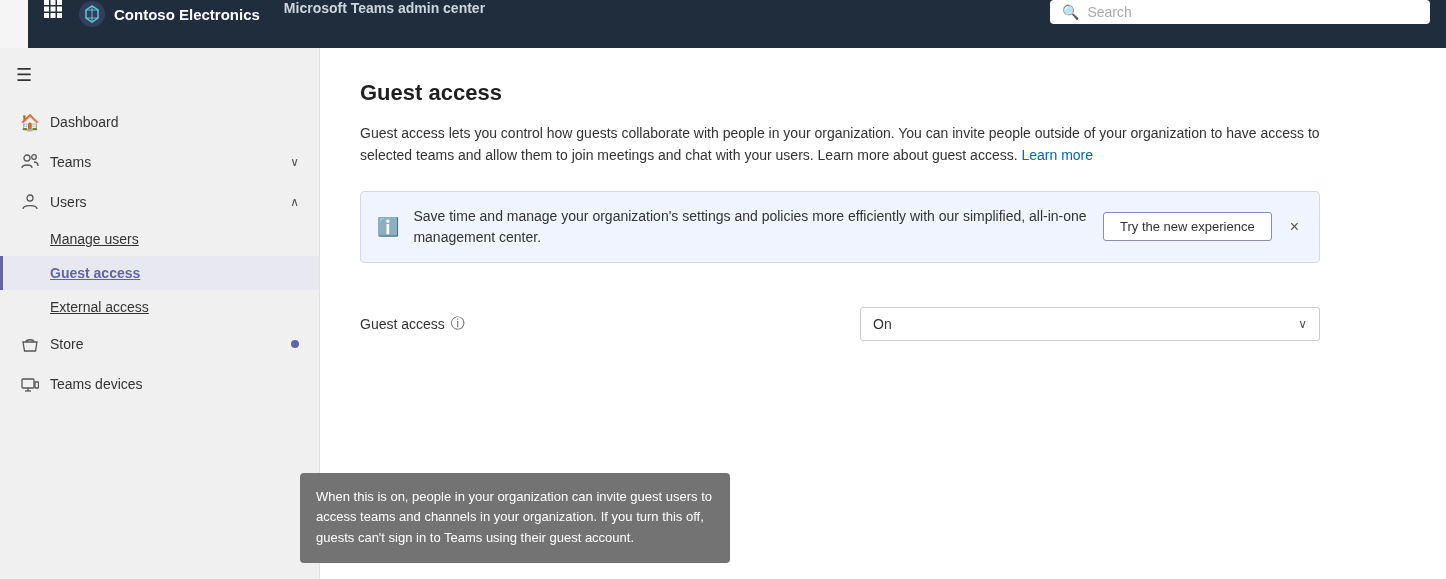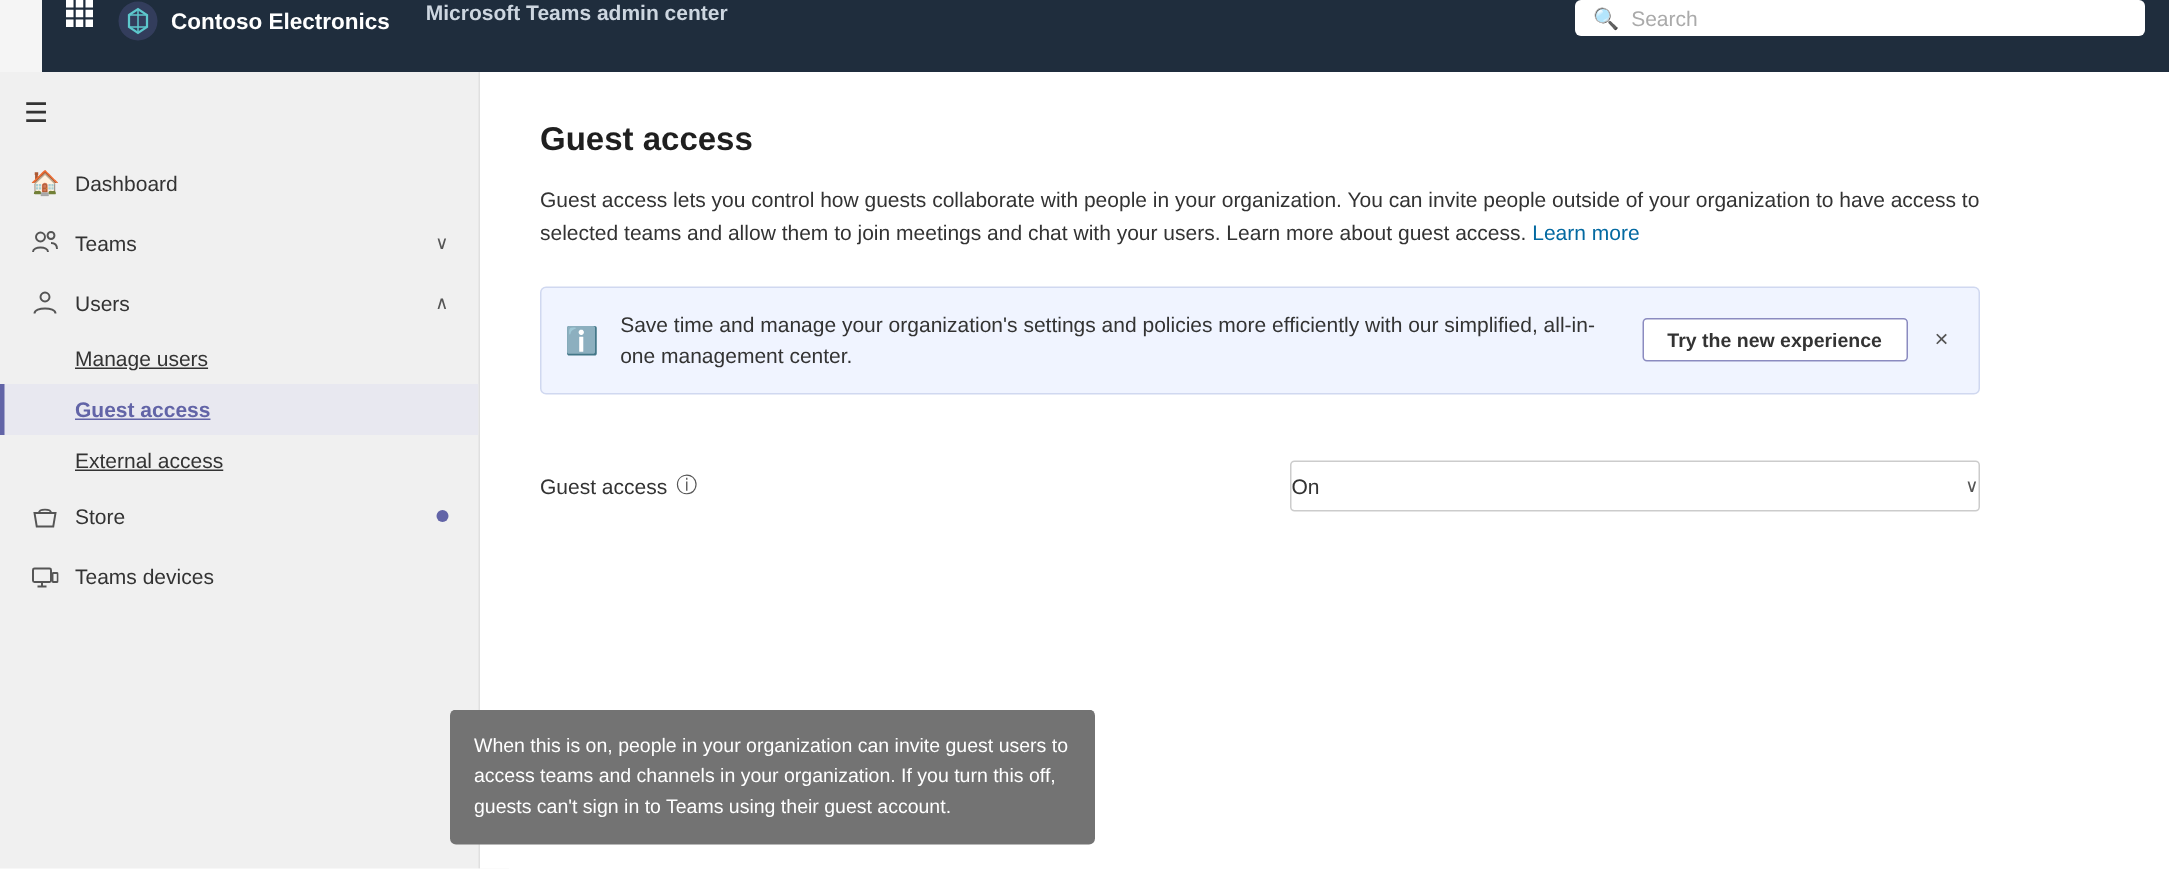--- a/index.html
+++ b/index.html
@@ -169,21 +169,21 @@
       line-height: 1.5;
     }
     .info-banner-btn {
       background: #fff;
       border: 1px solid #8b8bc0;
       color: #333;
       padding: 6px 16px;
       border-radius: 3px;
       cursor: pointer;
       font-size: 13px;
-      font-weight: 700;
+      font-weight: 400;
       white-space: nowrap;
     }
     .info-banner-close {
       background: none;
       border: none;
       cursor: pointer;
       font-size: 16px;
       color: #555;
       padding: 0 4px;
     }
@@ -206,21 +206,21 @@
     .setting-info-icon {
       font-size: 14px;
       color: #555;
       cursor: pointer;
     }
     .setting-select {
       display: flex;
       align-items: center;
       border: 1px solid #ccc;
       border-radius: 3px;
-      padding: 8px 0;
+      padding: 8px 12px;
       width: 460px;
       background: #fff;
       cursor: pointer;
       justify-content: space-between;
     }
     .setting-select-value { font-size: 14px; color: #333; }
     .setting-select-chevron { font-size: 12px; color: #555; }
 
     
     .tooltip-popup {

